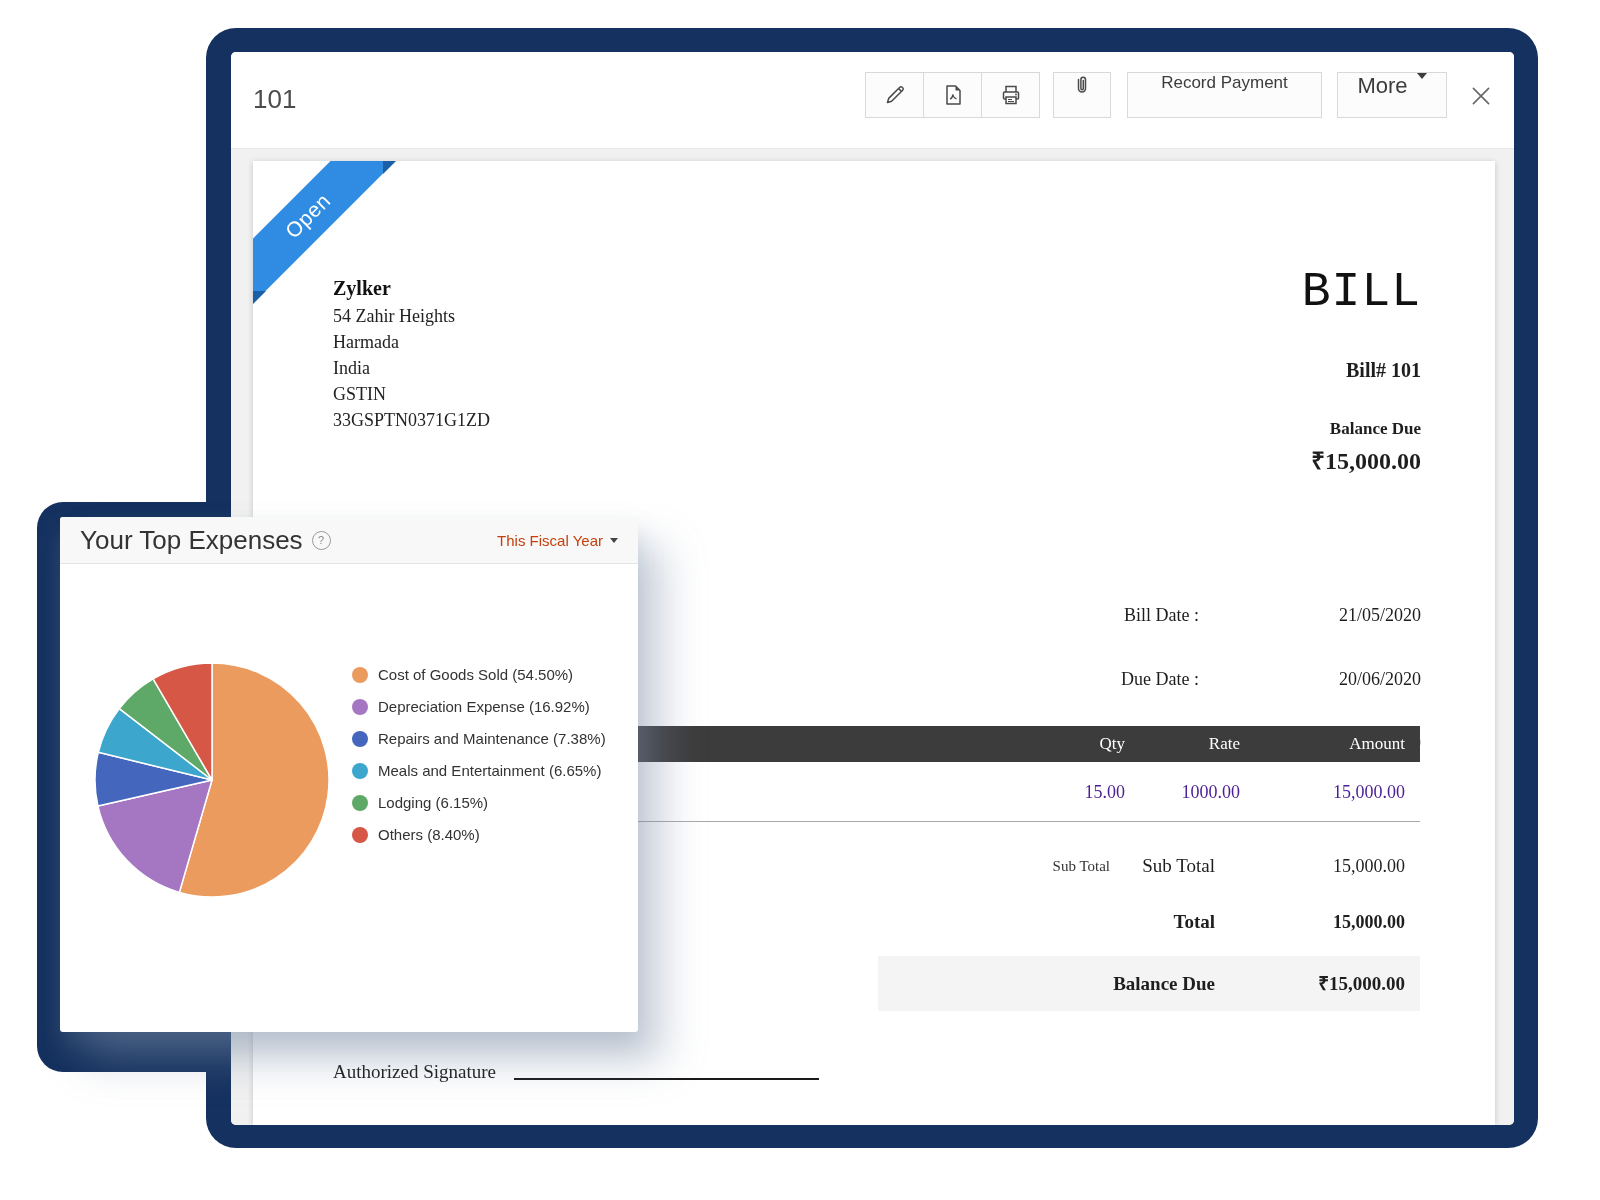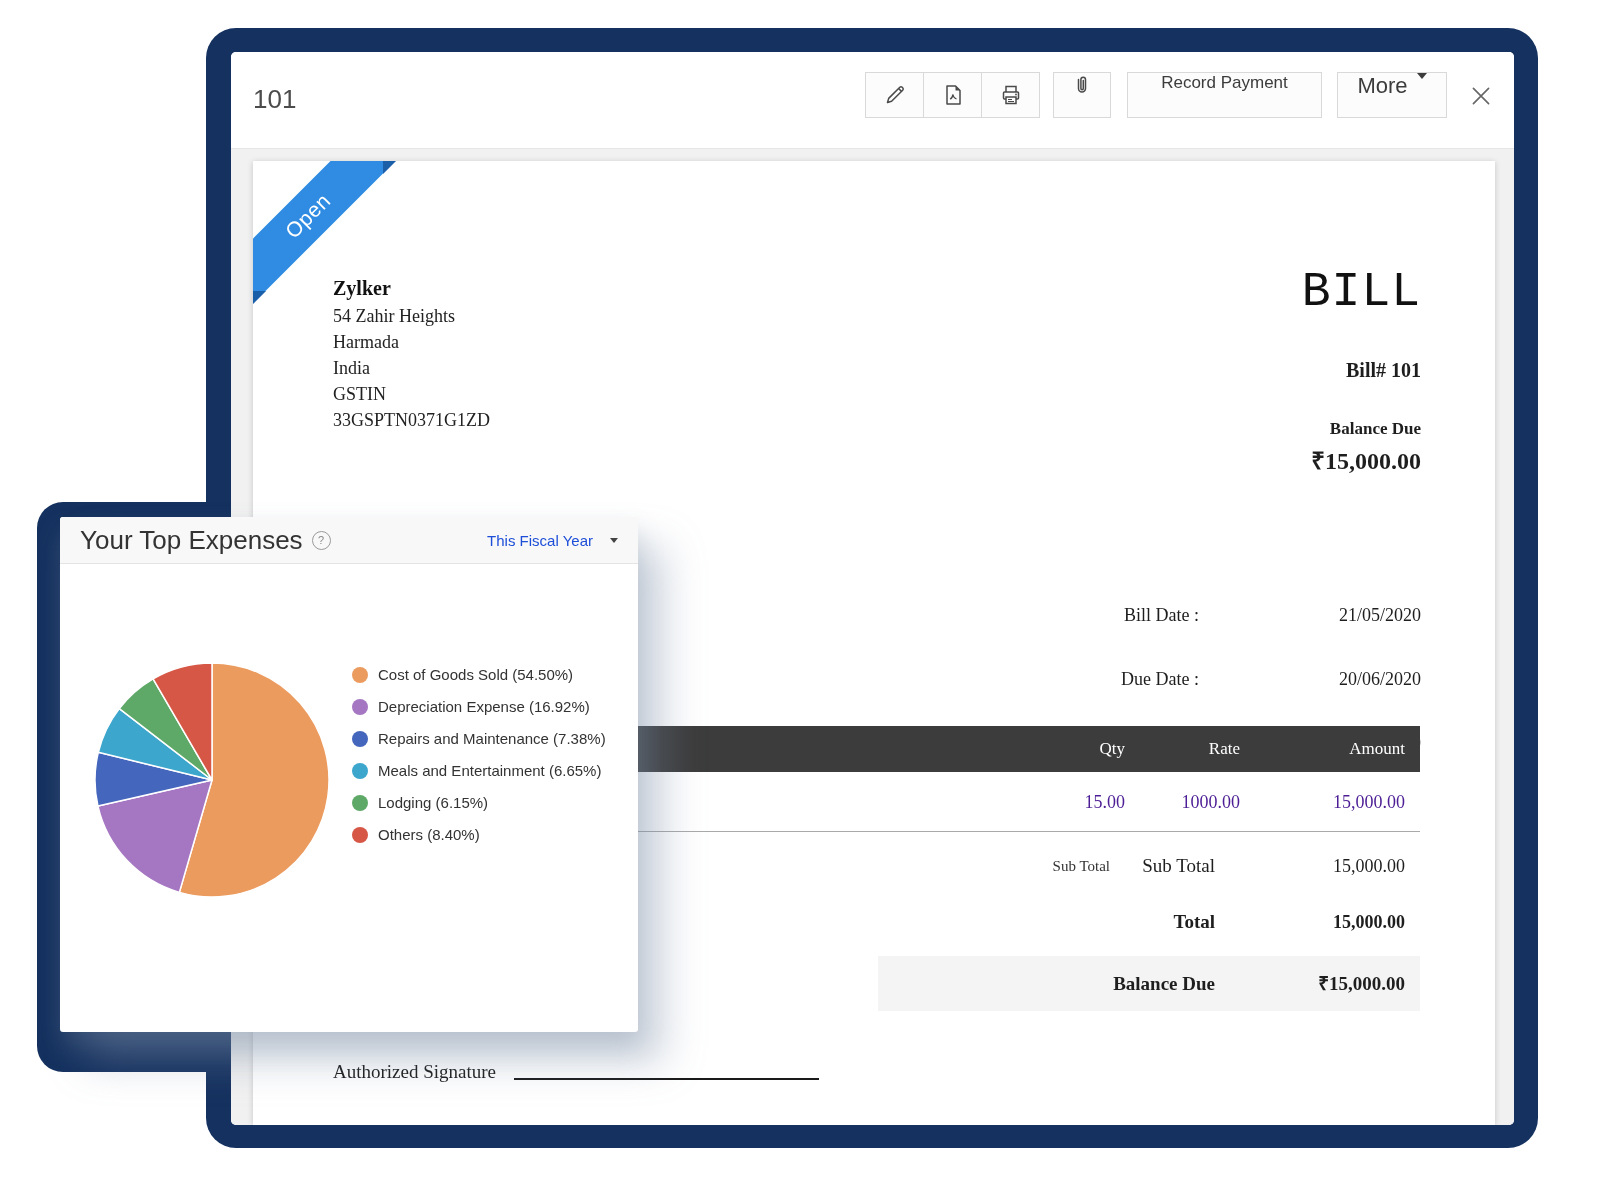--- a/index.html
+++ b/index.html
@@ -53,21 +53,21 @@
   .bill-no{position:absolute;right:74px;top:198px;font-size:20px;font-weight:bold;}
   .balance-label{position:absolute;right:74px;top:258px;font-size:17px;font-weight:bold;}
   .balance-val{position:absolute;right:74px;top:282px;font-size:24px;font-weight:bold;}
 
   .meta-rows{position:absolute;right:74px;top:408px;width:362px;}
   .meta-row{display:flex;height:28px;margin-bottom:16px;font-size:18px;margin-top:36px;}
   .meta-label{width:140px;text-align:right;}
   .meta-value{flex:1;text-align:right;}
 
   .bill-table{position:absolute;left:80px;top:565px;width:1087px;height:290px;}
-  .thead{position:relative;height:46px;background:#3C3C3C;color:#fff;font-size:17px;text-align:center;}
+  .thead{position:relative;height:36px;background:#3C3C3C;color:#fff;font-size:17px;text-align:center;}
   .thead span,.trow span{position:absolute;top:50%;transform:translateY(-50%);}
   .c-qty{right:295px;} .c-rate{right:180px;} .c-amt{right:15px;}
   .trow{position:relative;height:59px;border-bottom:1px solid #a9a9a9;font-size:18px;color:#4c1d95;}
   .sub-row{position:absolute;top:126px;left:0;right:0;height:28px;line-height:28px;font-size:18px;}
   .sub-row .small-lbl{position:absolute;right:310px;font-size:15px;color:#333;}
   .sub-row .big-lbl{position:absolute;right:205px;font-size:19px;}
   .sub-row .val{position:absolute;right:15px;}
   .total-row{position:absolute;top:182px;left:0;right:0;height:28px;line-height:28px;font-weight:bold;}
   .total-row .lbl{position:absolute;right:205px;font-size:19px;}
   .total-row .val{position:absolute;right:15px;font-size:18px;}
@@ -80,21 +80,21 @@
   .sig-line{width:305px;border-bottom:2px solid #1a1a1a;margin-left:18px;margin-bottom:3px;}
 
   
   .exp-card{position:absolute;left:60px;top:517px;width:578px;height:515px;background:#fff;
     border-radius:3px;box-shadow:26px 30px 40px rgba(120,140,165,0.38),0 14px 24px rgba(120,140,160,0.25);z-index:10;}
   .exp-header{box-sizing:border-box;height:47px;background:#f8f8f8;border-bottom:1px solid #e4e4e4;
     display:flex;align-items:center;padding:0 20px;border-radius:3px 3px 0 0;}
   .exp-title{font-size:26px;color:#333;}
   .help-badge{margin-left:9px;width:17px;height:17px;border:1px solid #9a9a9a;border-radius:50%;
     font-size:11px;color:#8a8a8a;display:flex;align-items:center;justify-content:center;cursor:pointer;}
-  .exp-period{margin-left:auto;display:flex;align-items:center;gap:17px;font-size:15px;color:#1d4ed8;cursor:pointer;}
+  .exp-period{margin-left:auto;display:flex;align-items:center;gap:7px;font-size:15px;color:#c2410c;cursor:pointer;}
   .caret-sm{width:0;height:0;border-left:4.5px solid transparent;border-right:4.5px solid transparent;border-top:5.5px solid #444;}
   .pie-wrap{position:absolute;left:32px;top:143px;width:240px;height:240px;}
   .legend{position:absolute;left:292px;top:148px;}
   .legend-item{display:flex;align-items:center;gap:10px;height:19px;margin-bottom:13px;
     font-size:15px;color:#333;white-space:nowrap;}
   .legend-dot{width:16px;height:16px;border-radius:50%;flex:none;}
 
   svg.icon{display:block;}
 </style>
 </head>

